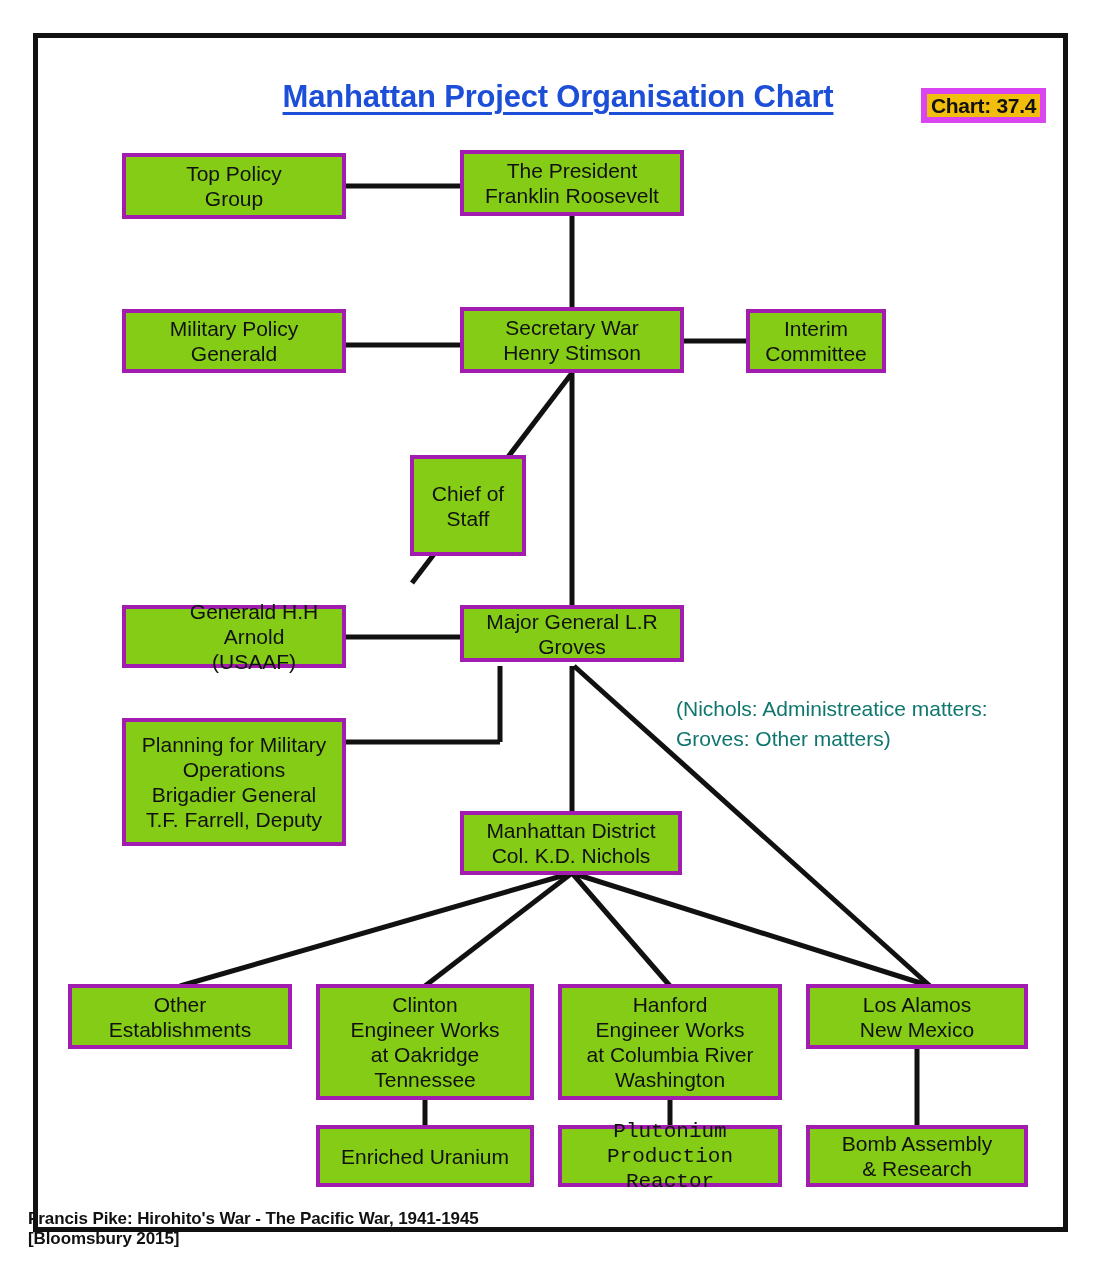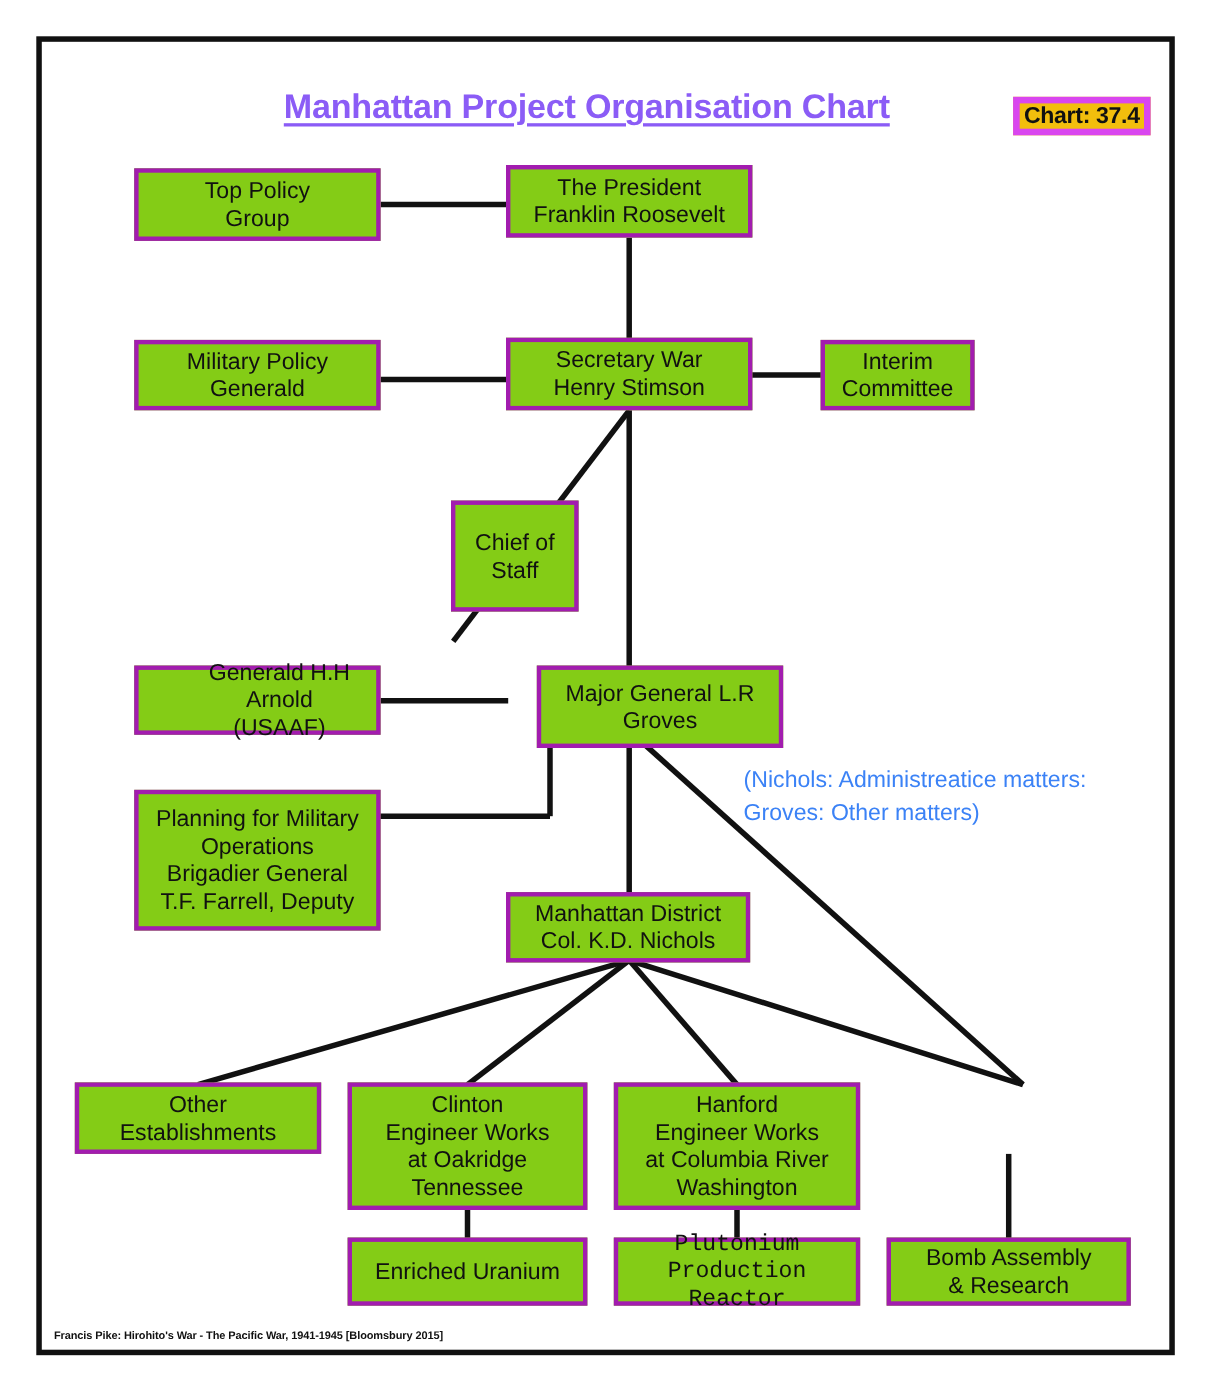--- a/index.html
+++ b/index.html
@@ -3,33 +3,33 @@
 <meta charset="utf-8">
 <style>
   html,body{margin:0;padding:0;background:#ffffff;}
   body{width:1100px;height:1268px;position:relative;
        font-family:"Liberation Sans","DejaVu Sans",sans-serif;color:#000;}
   #page{position:absolute;left:0;top:0;width:1100px;height:1268px;overflow:hidden;background:#fff;}
   #frame{position:absolute;left:33px;top:33px;width:1035px;height:1199px;
          border:5px solid #111;box-sizing:border-box;background:#fff;}
   #title{position:absolute;left:258px;top:78px;width:600px;height:42px;
          font-size:31px;font-weight:bold;letter-spacing:-0.2px;
-         text-decoration:underline;
-         text-underline-offset:5px;color:#8b5cf6;line-height:38px;white-space:nowrap;}
+         text-align:center;text-decoration:underline;
+         text-underline-offset:5px;color:#1d4ed8;line-height:38px;white-space:nowrap;}
   #badge{position:absolute;left:921px;top:88px;width:125px;height:35px;
          background:#F2BE0D;border:6px solid #d946ef;box-sizing:border-box;
          font-size:21px;font-weight:bold;color:#111;
          display:flex;align-items:center;justify-content:center;letter-spacing:-0.3px;}
   .node{position:absolute;background:#84cc16;border:4px solid #a21caf;box-sizing:border-box;
         display:flex;align-items:center;justify-content:center;text-align:center;
         font-size:21px;line-height:25px;color:#111;z-index:4;padding:2px 4px;}
   .node span{display:block;white-space:pre-line;}
   #note{position:absolute;left:676px;top:694px;width:350px;font-size:21px;
-        line-height:30px;color:#3b82f6;z-index:5;}
-  #footer{position:absolute;left:49px;top:1209px;width:520px;font-size:10px;
+        line-height:30px;color:#0f766e;z-index:5;}
+  #footer{position:absolute;left:28px;top:1209px;width:520px;font-size:17px;
           font-weight:bold;letter-spacing:-0.1px;color:#111;z-index:5;}
   #wires{position:absolute;left:0;top:0;width:1100px;height:1268px;z-index:1;
          pointer-events:none;}
   #wires line{stroke:#111;stroke-width:5;}
 </style>
 </head>
 <body>
 
 <div id="page">
   <div id="frame"></div>
@@ -93,21 +93,21 @@
 Committee</span>
   </div>
   <div class="node" style="left:410px;top:455px;width:116px;height:101px;">
     <span style="white-space: pre-line;">Chief of
 Staff</span>
   </div>
   <div class="node" style="left:122px;top:605px;width:224px;height:63px;padding-left:44px;">
     <span style="white-space: pre-line;">Generald H.H Arnold
 (USAAF)</span>
   </div>
-  <div class="node" style="left:488px;top:605px;width:224px;height:75px;align-items:center;">
+  <div class="node" style="left:460px;top:605px;width:224px;height:57px;align-items:center;">
     <span style="white-space: pre-line;">Major General L.R
 Groves</span>
   </div>
   <div class="node" style="left:122px;top:718px;width:224px;height:128px;">
     <span style="white-space: pre-line;">Planning for Military
 Operations
 Brigadier General
 T.F. Farrell, Deputy</span>
   </div>
   <div class="node" style="left:460px;top:811px;width:222px;height:64px;">
@@ -123,20 +123,24 @@
 Engineer Works
 at Oakridge
 Tennessee</span>
   </div>
   <div class="node" style="left:558px;top:984px;width:224px;height:116px;">
     <span style="white-space: pre-line;">Hanford
 Engineer Works
 at Columbia River
 Washington</span>
   </div>
+  <div class="node" style="left:806px;top:984px;width:222px;height:65px;">
+    <span style="white-space: pre-line;">Los Alamos
+New Mexico</span>
+  </div>
   <div class="node" style="left:316px;top:1125px;width:218px;height:62px;">
     <span style="white-space: pre-line;">Enriched Uranium</span>
   </div>
   <div class="node" style="left:558px;top:1125px;width:224px;height:62px;">
     <span style="white-space: pre-line; font-family: Liberation Mono, monospace;">Plutonium
 Production Reactor</span>
   </div>
   <div class="node" style="left:806px;top:1125px;width:222px;height:62px;">
     <span style="white-space: pre-line;">Bomb Assembly
 &amp; Research</span>

